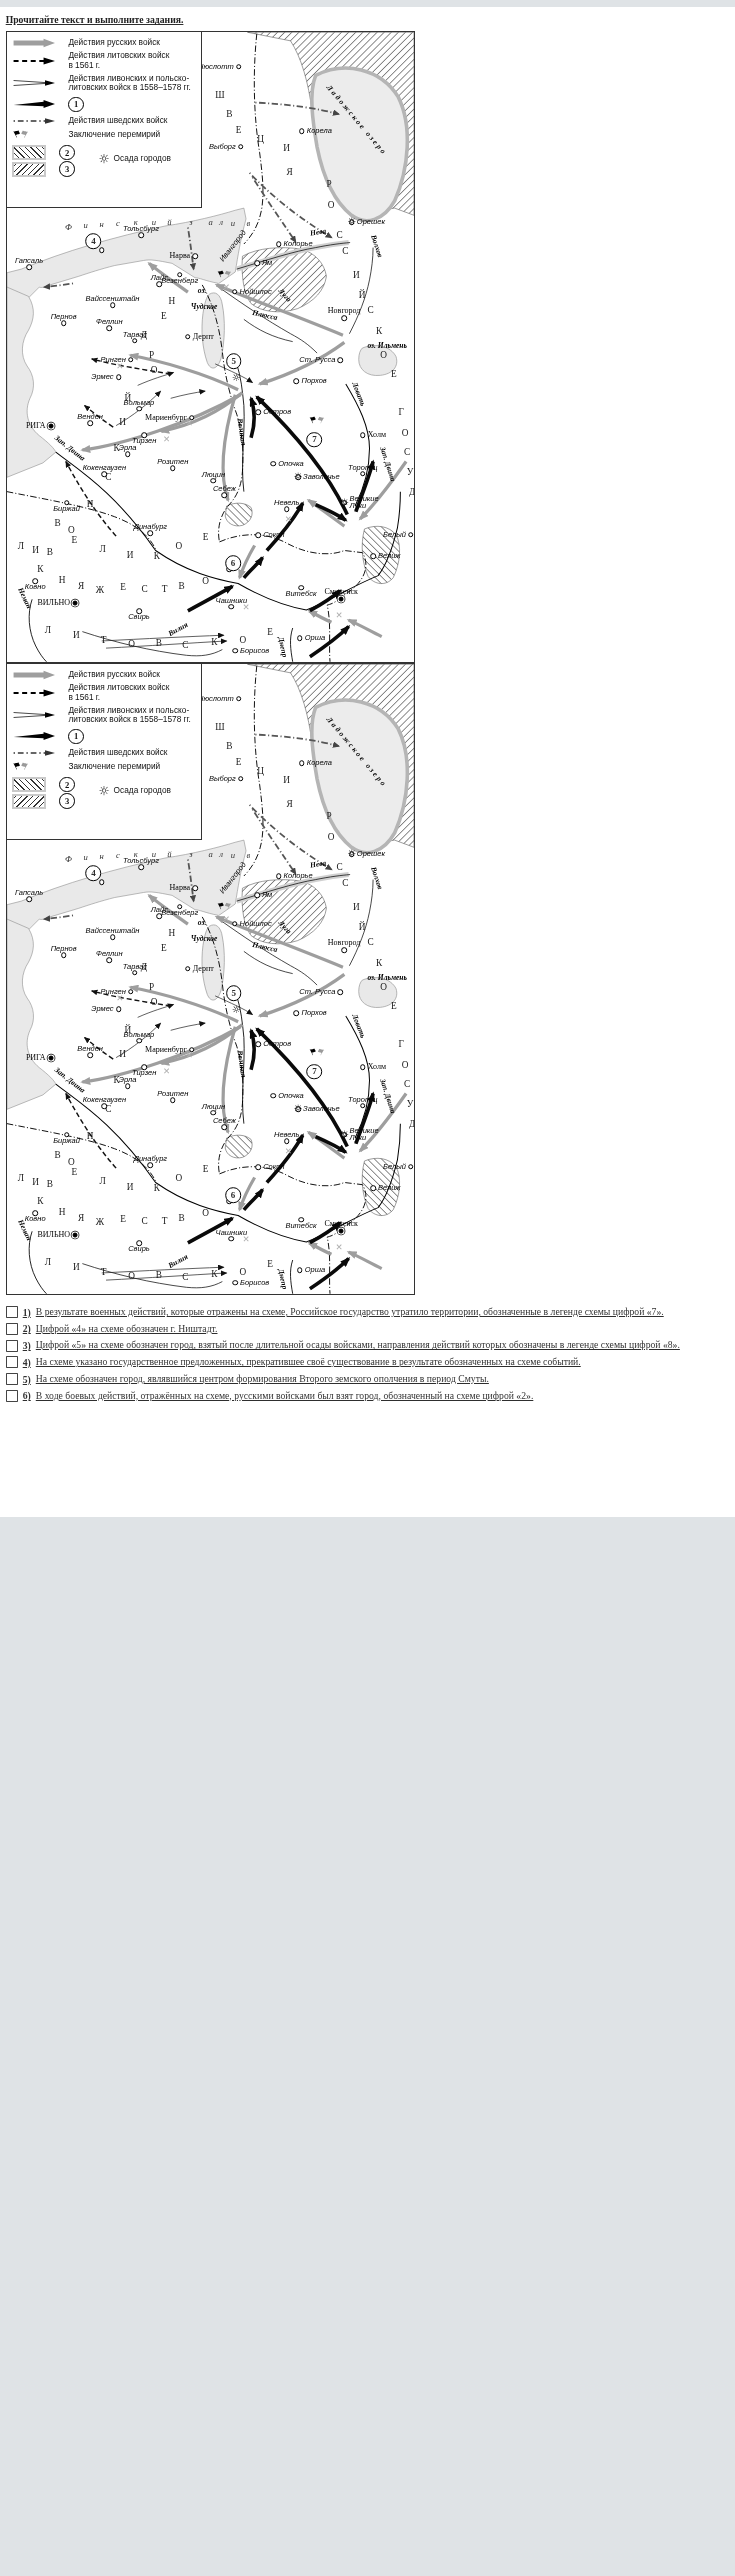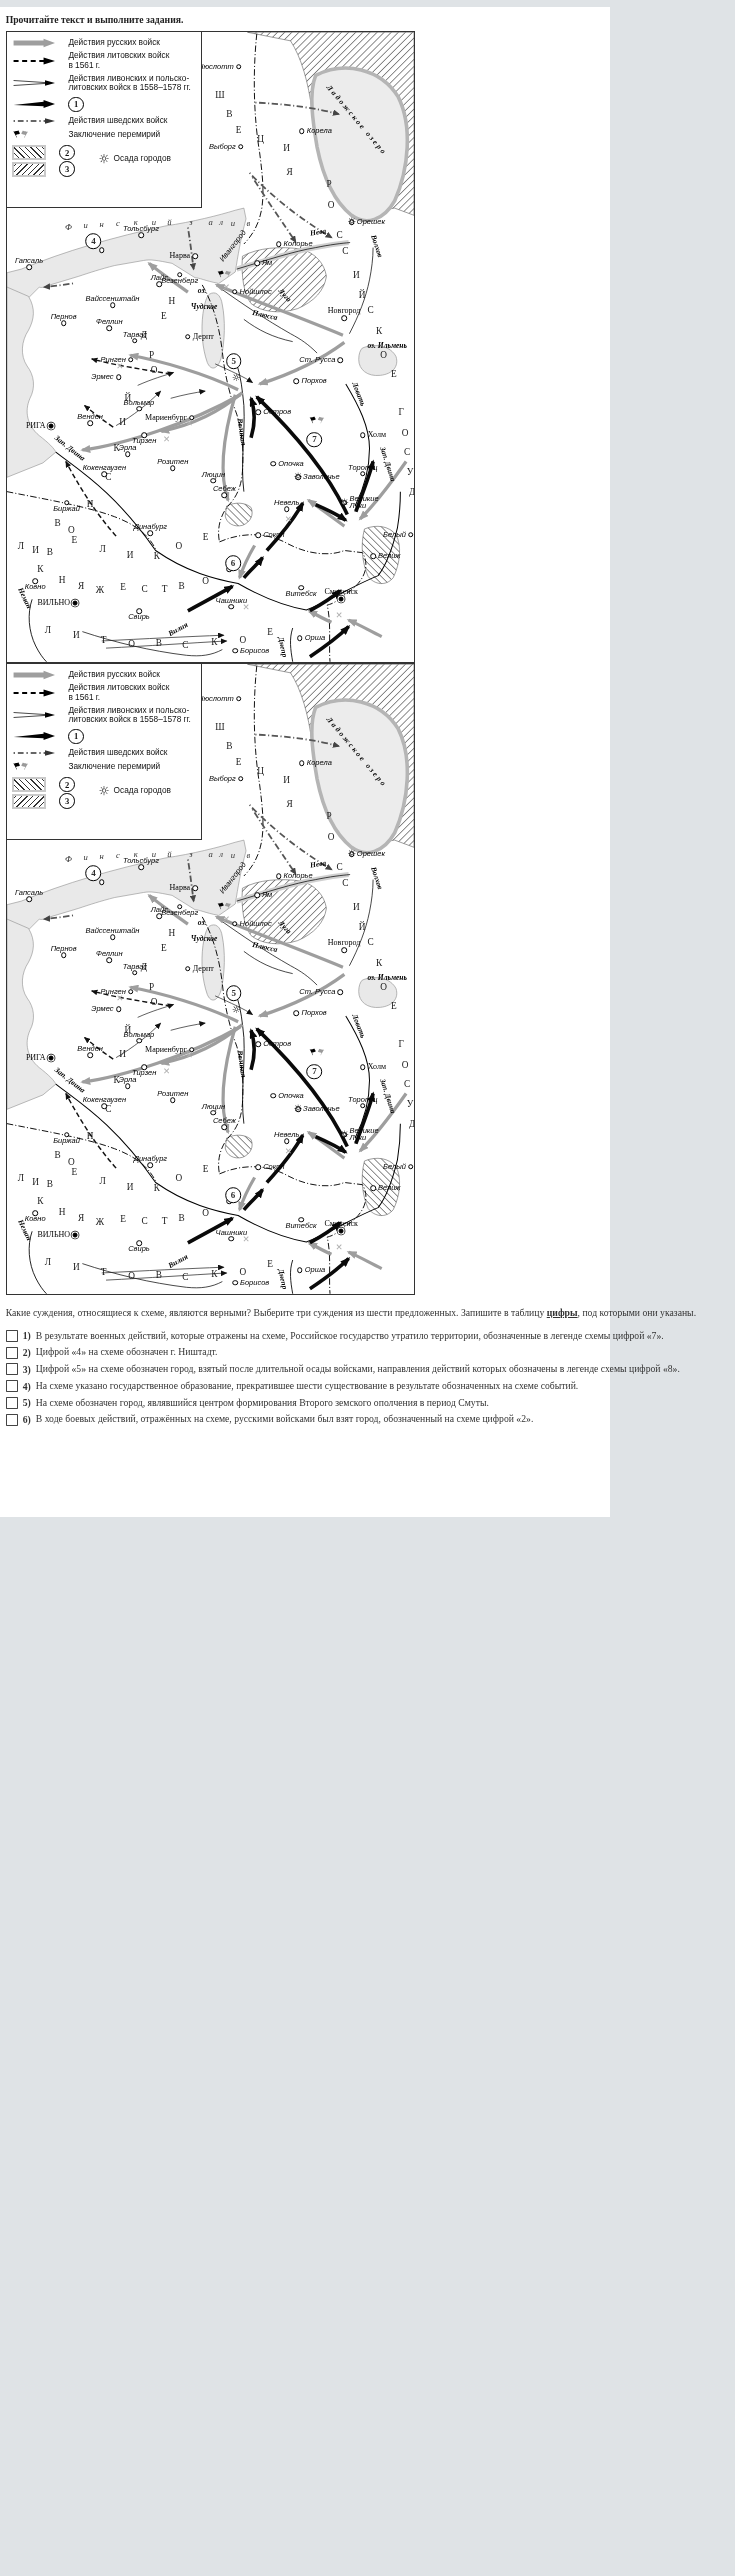--- a/index.html
+++ b/index.html
@@ -1,18 +1,18 @@
 <!DOCTYPE html>
 <html style="font-size:11.5px"><head>
 <meta charset="utf-8">
 <style>
   html,body{margin:0;padding:0;}
   body{width:735px;height:2576px;background:#dfe3e6;position:relative;
        font-family:"Liberation Serif",serif;color:#2e2e2e;}
-  .sheet{position:absolute;top:7.2px;left:0;width:610px;height:1510px;background:#ffffff;}
+  .sheet{position:absolute;top:7.2px;left:0;width:735px;height:1510px;background:#ffffff;text-decoration:underline;}
   .inner{padding:5.7px 5.7px 0 5.7px;}
   .page-title{font-size:9.7px;font-weight:bold;margin:1.4px 0 5.7px 0;color:#222;}
   
   .map-figure{position:relative;width:407px;height:630px;border:0.7px solid #333;
               background:#fff;overflow:hidden;box-sizing:content-box;}
   .map-svg{position:absolute;left:0;top:0;width:407px;height:630px;}
   .lbl-layer{position:absolute;left:0;top:0;width:100%;height:100%;}
   
   .legend{position:absolute;left:0;top:0;width:195px;height:176px;background:#fff;
           border-right:0.7px solid #333;border-bottom:0.7px solid #333;z-index:5;
@@ -872,41 +872,40 @@
         <div class="lg-siege">
           <span class="siege-glyph">☼</span>
           <span class="lg-txt">Осада городов</span>
         </div>
       </div>
     </div>
   </div>
 </div>
 
     <div class="task">
-      <div class="task-intro"><span>Какие суждения, относящиеся к схеме, являются верными? Выберите три суждения из шести предложенных. Запишите в таблицу </span><span class="bu">цифры</span><span>, под которыми они указаны.</span></div>
       <div id="statements">
           <div class="stmt">
             <span class="cb" role="checkbox" aria-checked="false"></span>
             <span class="no">1)</span>
             <span class="tx">В результате военных действий, которые отражены на схеме, Российское государство утратило территории, обозначенные в легенде схемы цифрой «7».</span>
           </div>
           <div class="stmt">
             <span class="cb" role="checkbox" aria-checked="false"></span>
             <span class="no">2)</span>
             <span class="tx">Цифрой «4» на схеме обозначен г. Ништадт.</span>
           </div>
           <div class="stmt">
             <span class="cb" role="checkbox" aria-checked="false"></span>
             <span class="no">3)</span>
             <span class="tx">Цифрой «5» на схеме обозначен город, взятый после длительной осады войсками, направления действий которых обозначены в легенде схемы цифрой «8».</span>
           </div>
           <div class="stmt">
             <span class="cb" role="checkbox" aria-checked="false"></span>
             <span class="no">4)</span>
-            <span class="tx">На схеме указано государственное образование, прекратившее шести существование в результате обозначенных на схеме событий.</span>
+            <span class="tx">На схеме указано государственное предложенных, прекратившее своё существование в результате обозначенных на схеме событий.</span>
           </div>
           <div class="stmt">
             <span class="cb" role="checkbox" aria-checked="false"></span>
             <span class="no">5)</span>
             <span class="tx">На схеме обозначен город, являвшийся центром формирования Второго земского ополчения в период Смуты.</span>
           </div>
           <div class="stmt">
             <span class="cb" role="checkbox" aria-checked="false"></span>
             <span class="no">6)</span>
             <span class="tx">В ходе боевых действий, отражённых на схеме, русскими войсками был взят город, обозначенный на схеме цифрой «2».</span>

